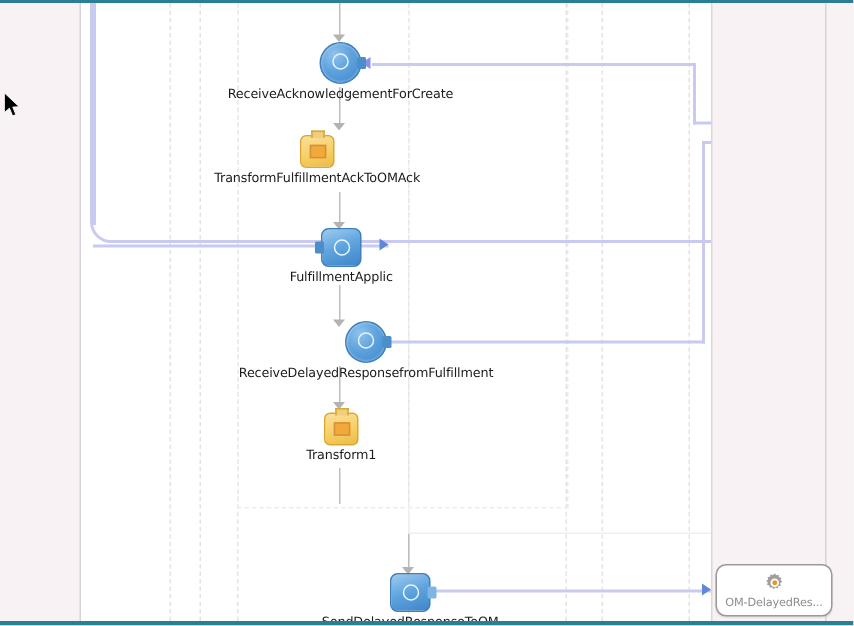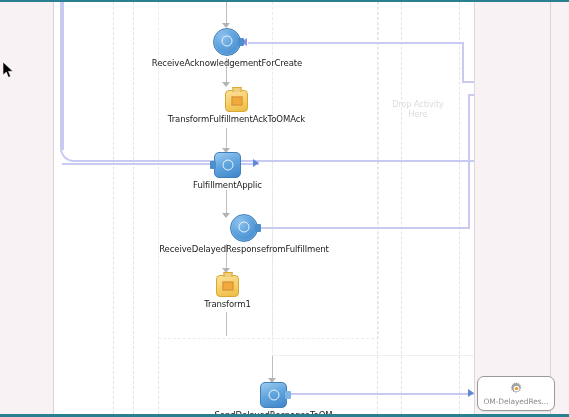--- a/index.html
+++ b/index.html
@@ -198,31 +198,29 @@
     <div class="ml ml-v" style="left:8px;top:-14px;height:162px;"></div>
 
     <div class="ml ml-h" style="left:194px;top:225px;width:222px;"></div>
     <div class="ml ml-v" style="left:414px;top:92px;height:135px;"></div>
     <div class="ml ml-h" style="left:414px;top:92px;width:29px;"></div>
     <div class="ml-arrow-left" style="left:187px;top:221px;"></div>
 
     <div class="ml ml-h" style="left:232px;top:391px;width:188px;"></div>
     <div class="ml-arrow-right" style="left:414px;top:387px;"></div>
 
-    <div class="drop-hint" style="left:323px;top:98px;width:82px;">Drop Activity
-Here</div>
 
     <div class="node" style="left:159px;top:26px;">
       <div class="glyph-receive">
         <span class="sock-right"></span>
       </div>
       <div class="lbl">ReceiveAcknowledgementForCreate</div>
     </div>
 
-    <div class="node" style="left:171px;top:88px;">
+    <div class="node" style="left:146px;top:88px;">
       <div class="glyph-transform">
         <span class="cap"></span>
       </div>
       <div class="lbl">TransformFulfillmentAckToOMAck</div>
     </div>
 
     <div class="node" style="left:160px;top:150px;">
       <div class="glyph-invoke">
         <span class="sock-left"></span>
       </div>

